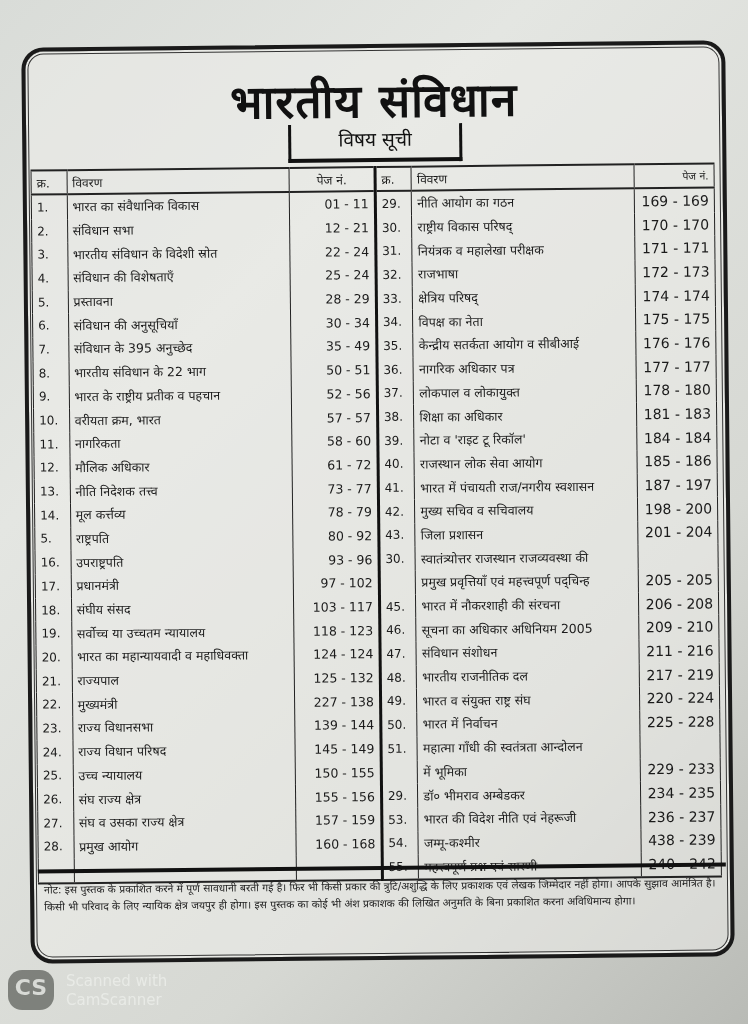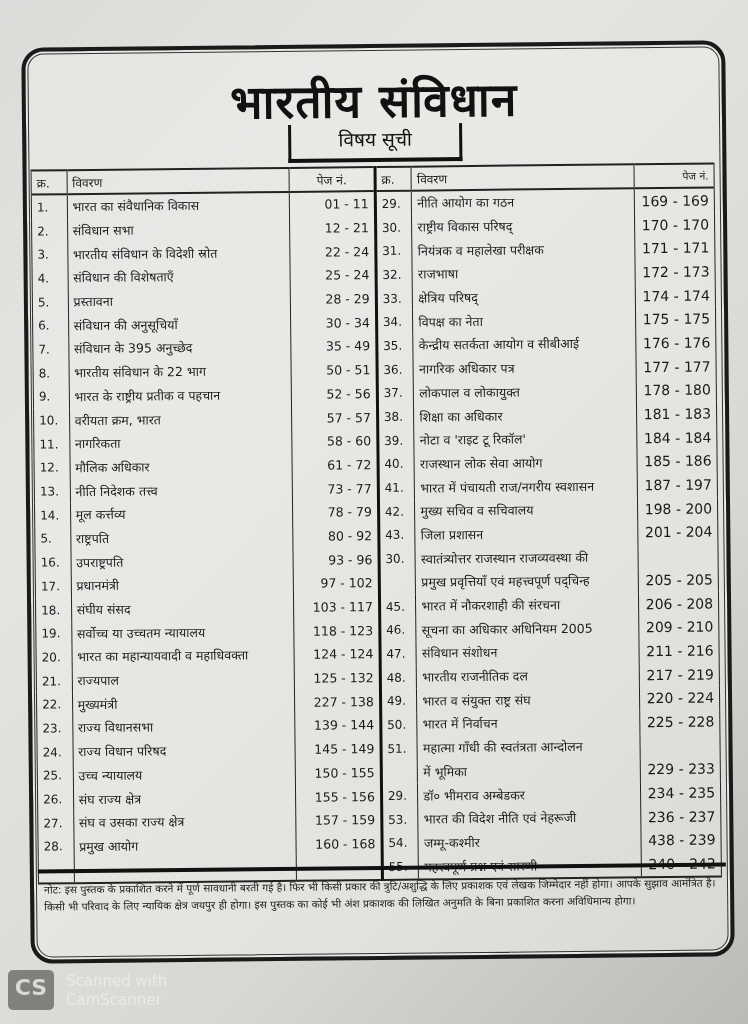--- a/index.html
+++ b/index.html
@@ -47,21 +47,21 @@
     th.pg-h { text-align: center !important; }
     th.pg2-h { text-align: right !important; font-size: 10.5px !important; }
     .sep { border-left: 3px solid #111 !important; }
     .note {
       position: absolute; left: 4px; top: 818px; width: 676px;
       border-top: 4px solid #111; padding: 8px 6px;
       font-size: 10.5px; line-height: 17px; color: #222;
     }
     .cs-logo {
       position: absolute; left: 8px; top: 970px; width: 46px; height: 40px;
-      background: #6f726d; border-radius: 5px; color: #d8dad6;
+      background: #6f726d; border-radius: 14px; color: #d8dad6;
       font-weight: bold; font-size: 22px; text-align: center; line-height: 36px;
       opacity: 0.85;
     }
     .cs-text {
       position: absolute; left: 66px; top: 972px; font-size: 15px; line-height: 19px;
       color: #eef0ec; opacity: 0.75;
     }
   </style>
 </head>
 <body>

